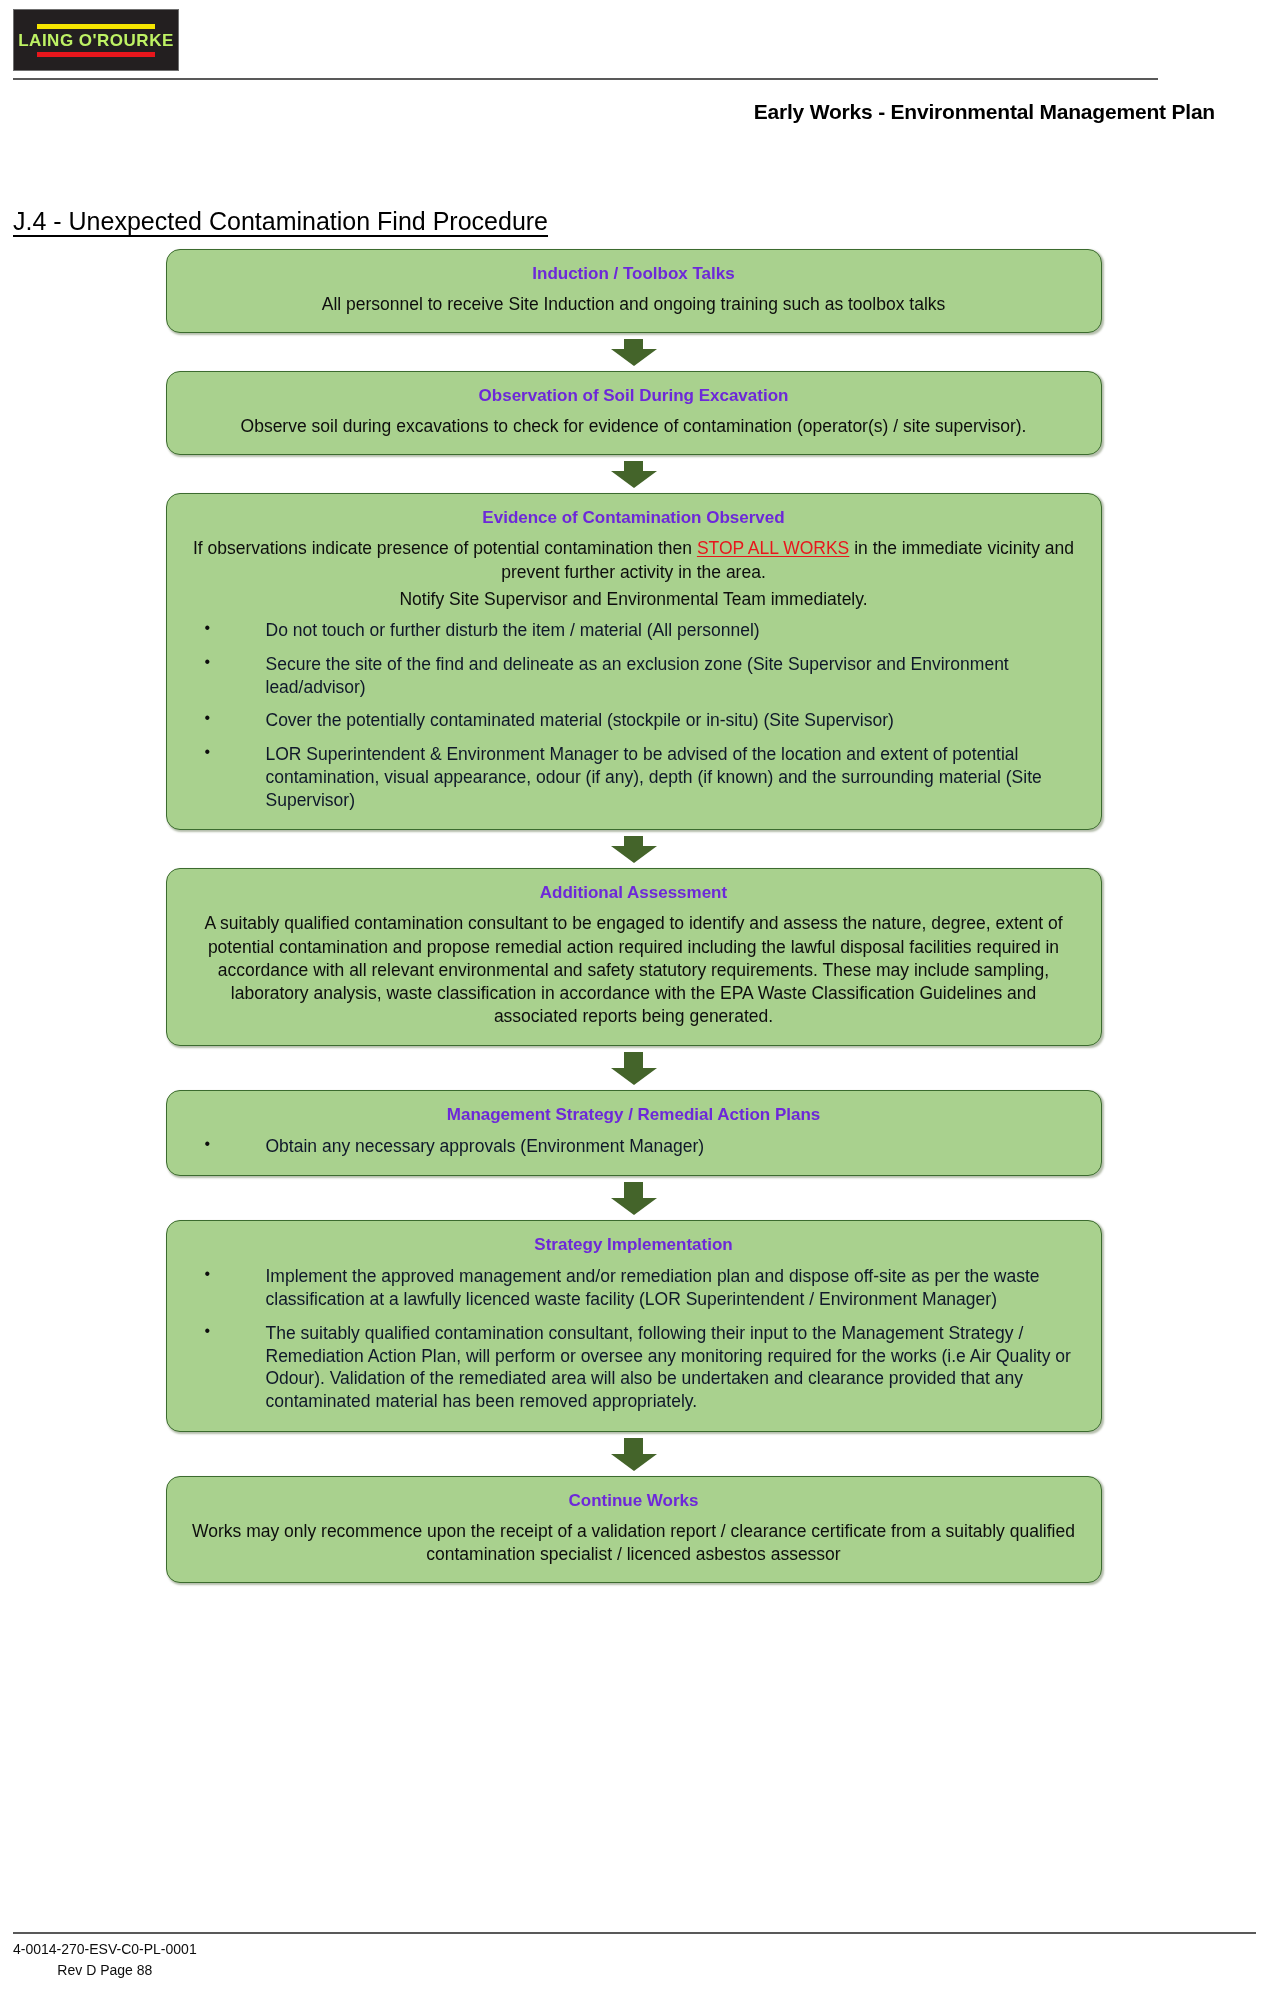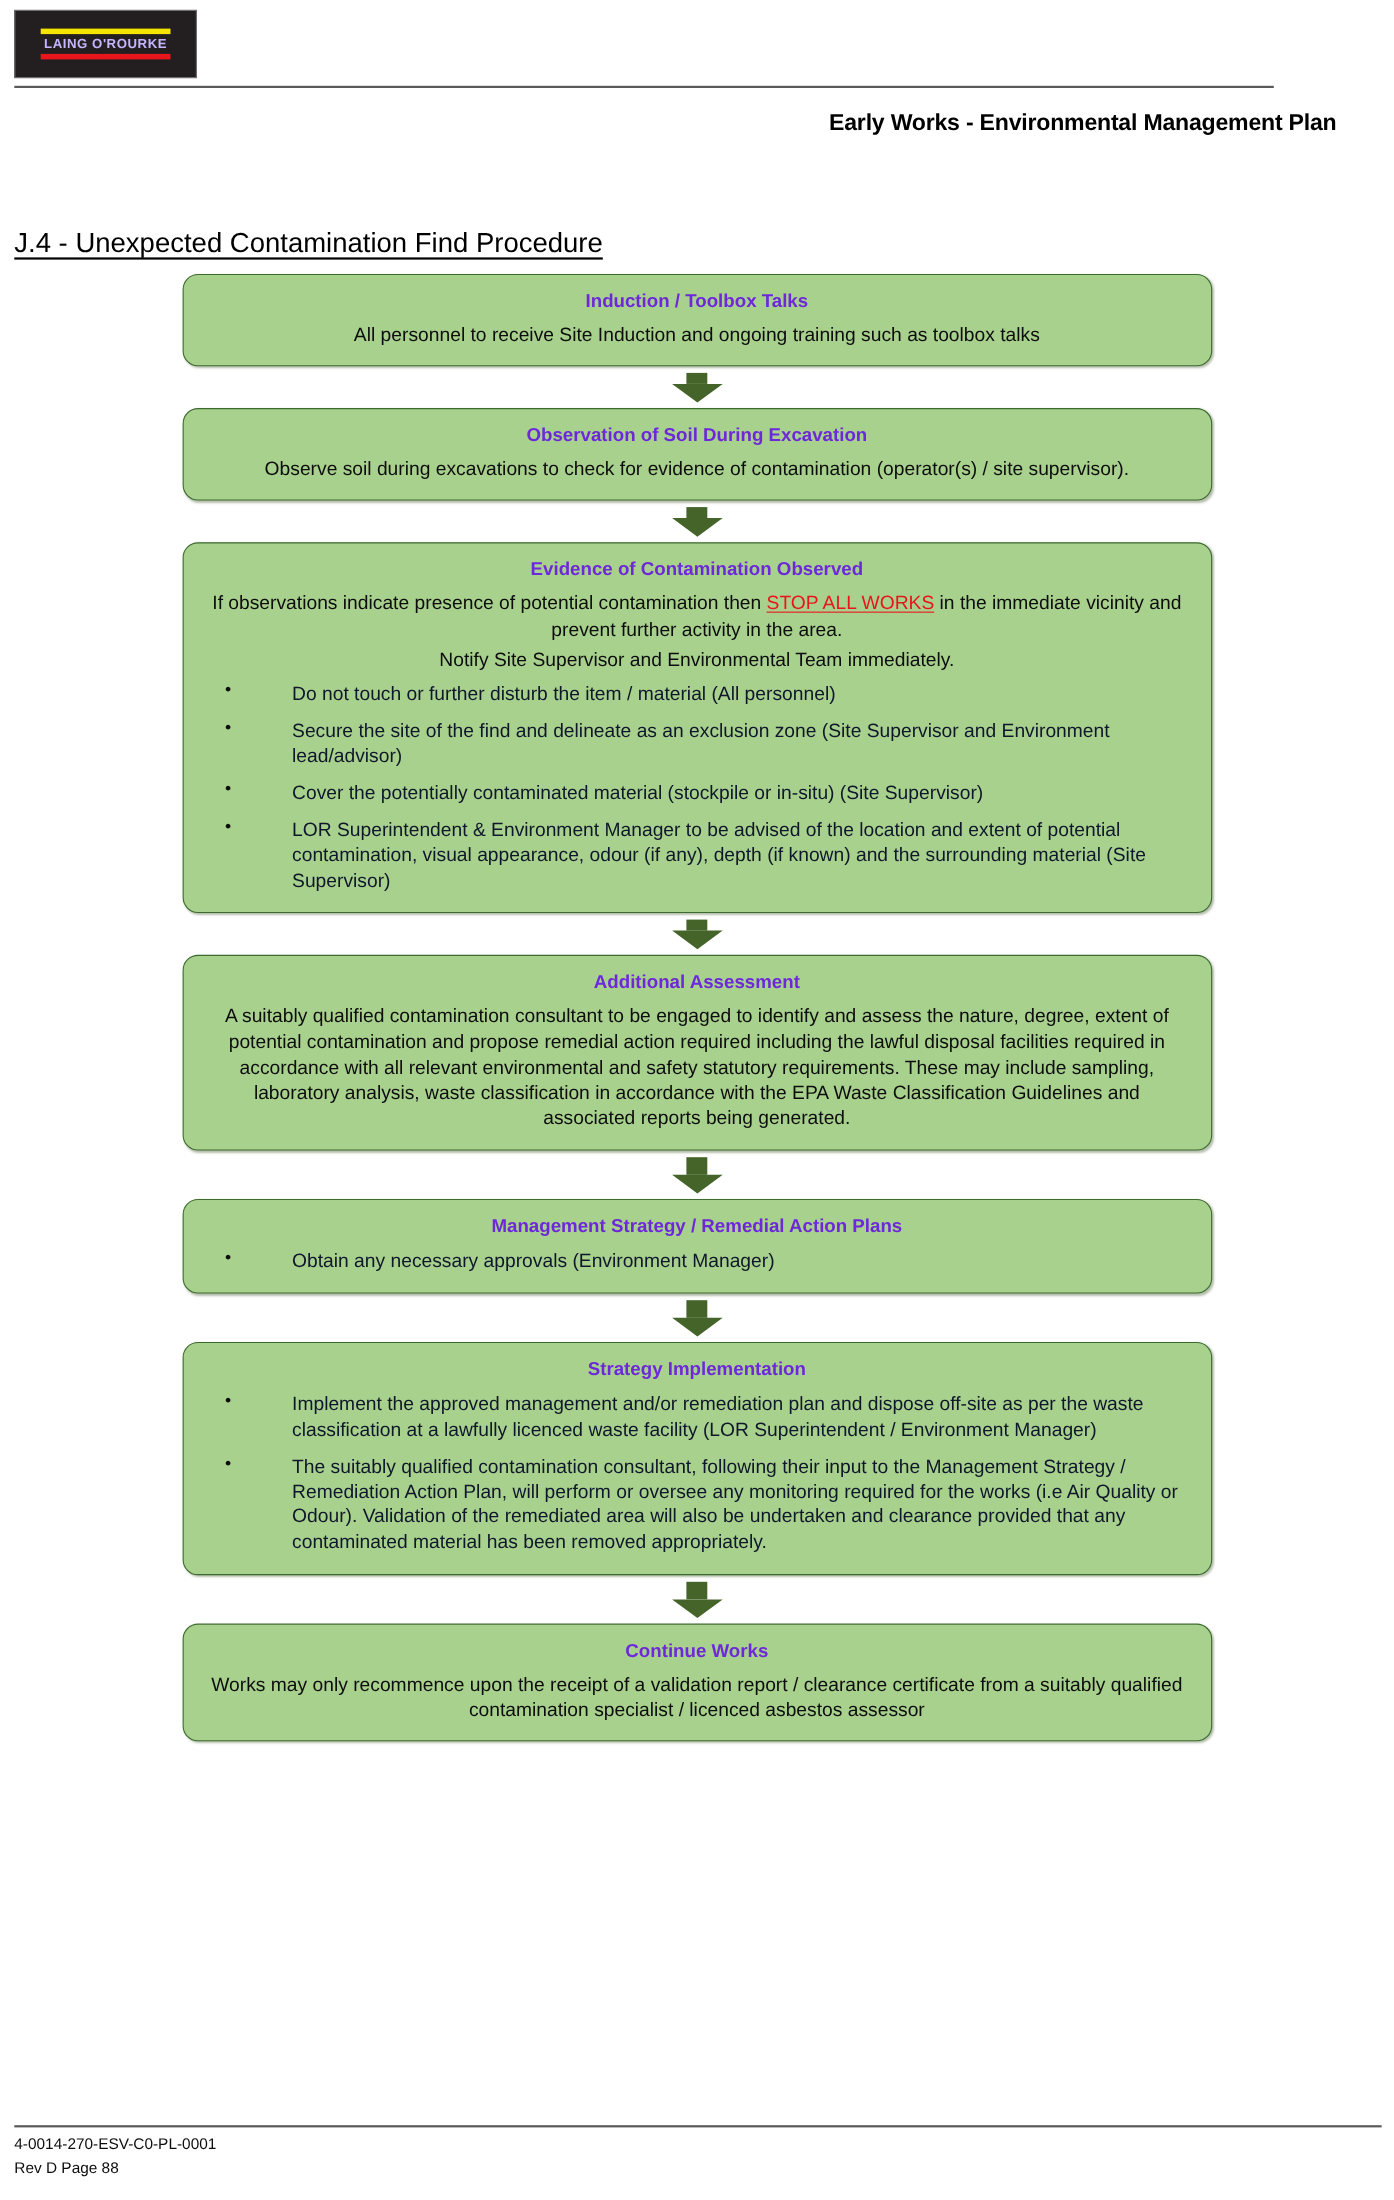--- a/index.html
+++ b/index.html
@@ -37,24 +37,24 @@
     justify-content: center;
     gap: 3px;
   }
   .logo-bar {
     width: 118px;
     height: 5px;
   }
   .logo-bar.yellow { background: #f5e500; }
   .logo-bar.red { background: #e8161c; }
   .logo-word {
-    color: #c4b5fd;
+    color: #bef264;
     font-family: "Liberation Sans", sans-serif;
     font-weight: bold;
-    font-size: 12px;
+    font-size: 17px;
     letter-spacing: 0.5px;
     line-height: 1;
     white-space: nowrap;
   }
 
   .header-rule {
     position: absolute;
     left: 13px;
     top: 78px;
     width: 1145px;
@@ -198,21 +198,21 @@
     border-top: 2px solid #595959;
   }
   .footer-text {
     position: absolute;
     left: 13px;
     bottom: 18px;
     font-size: 14px;
     line-height: 1.55;
     color: #0d0d0d;
   }
-  .footer-text div { white-space: nowrap; }
+  .footer-text div { white-space: nowrap; text-align: center; }
 </style>
 </head>
 <body>
 
 <div class="page-header">
   <div class="logo-box">
     <div class="logo-bar yellow"></div>
     <div class="logo-word">LAING O'ROURKE</div>
     <div class="logo-bar red"></div>
   </div>

